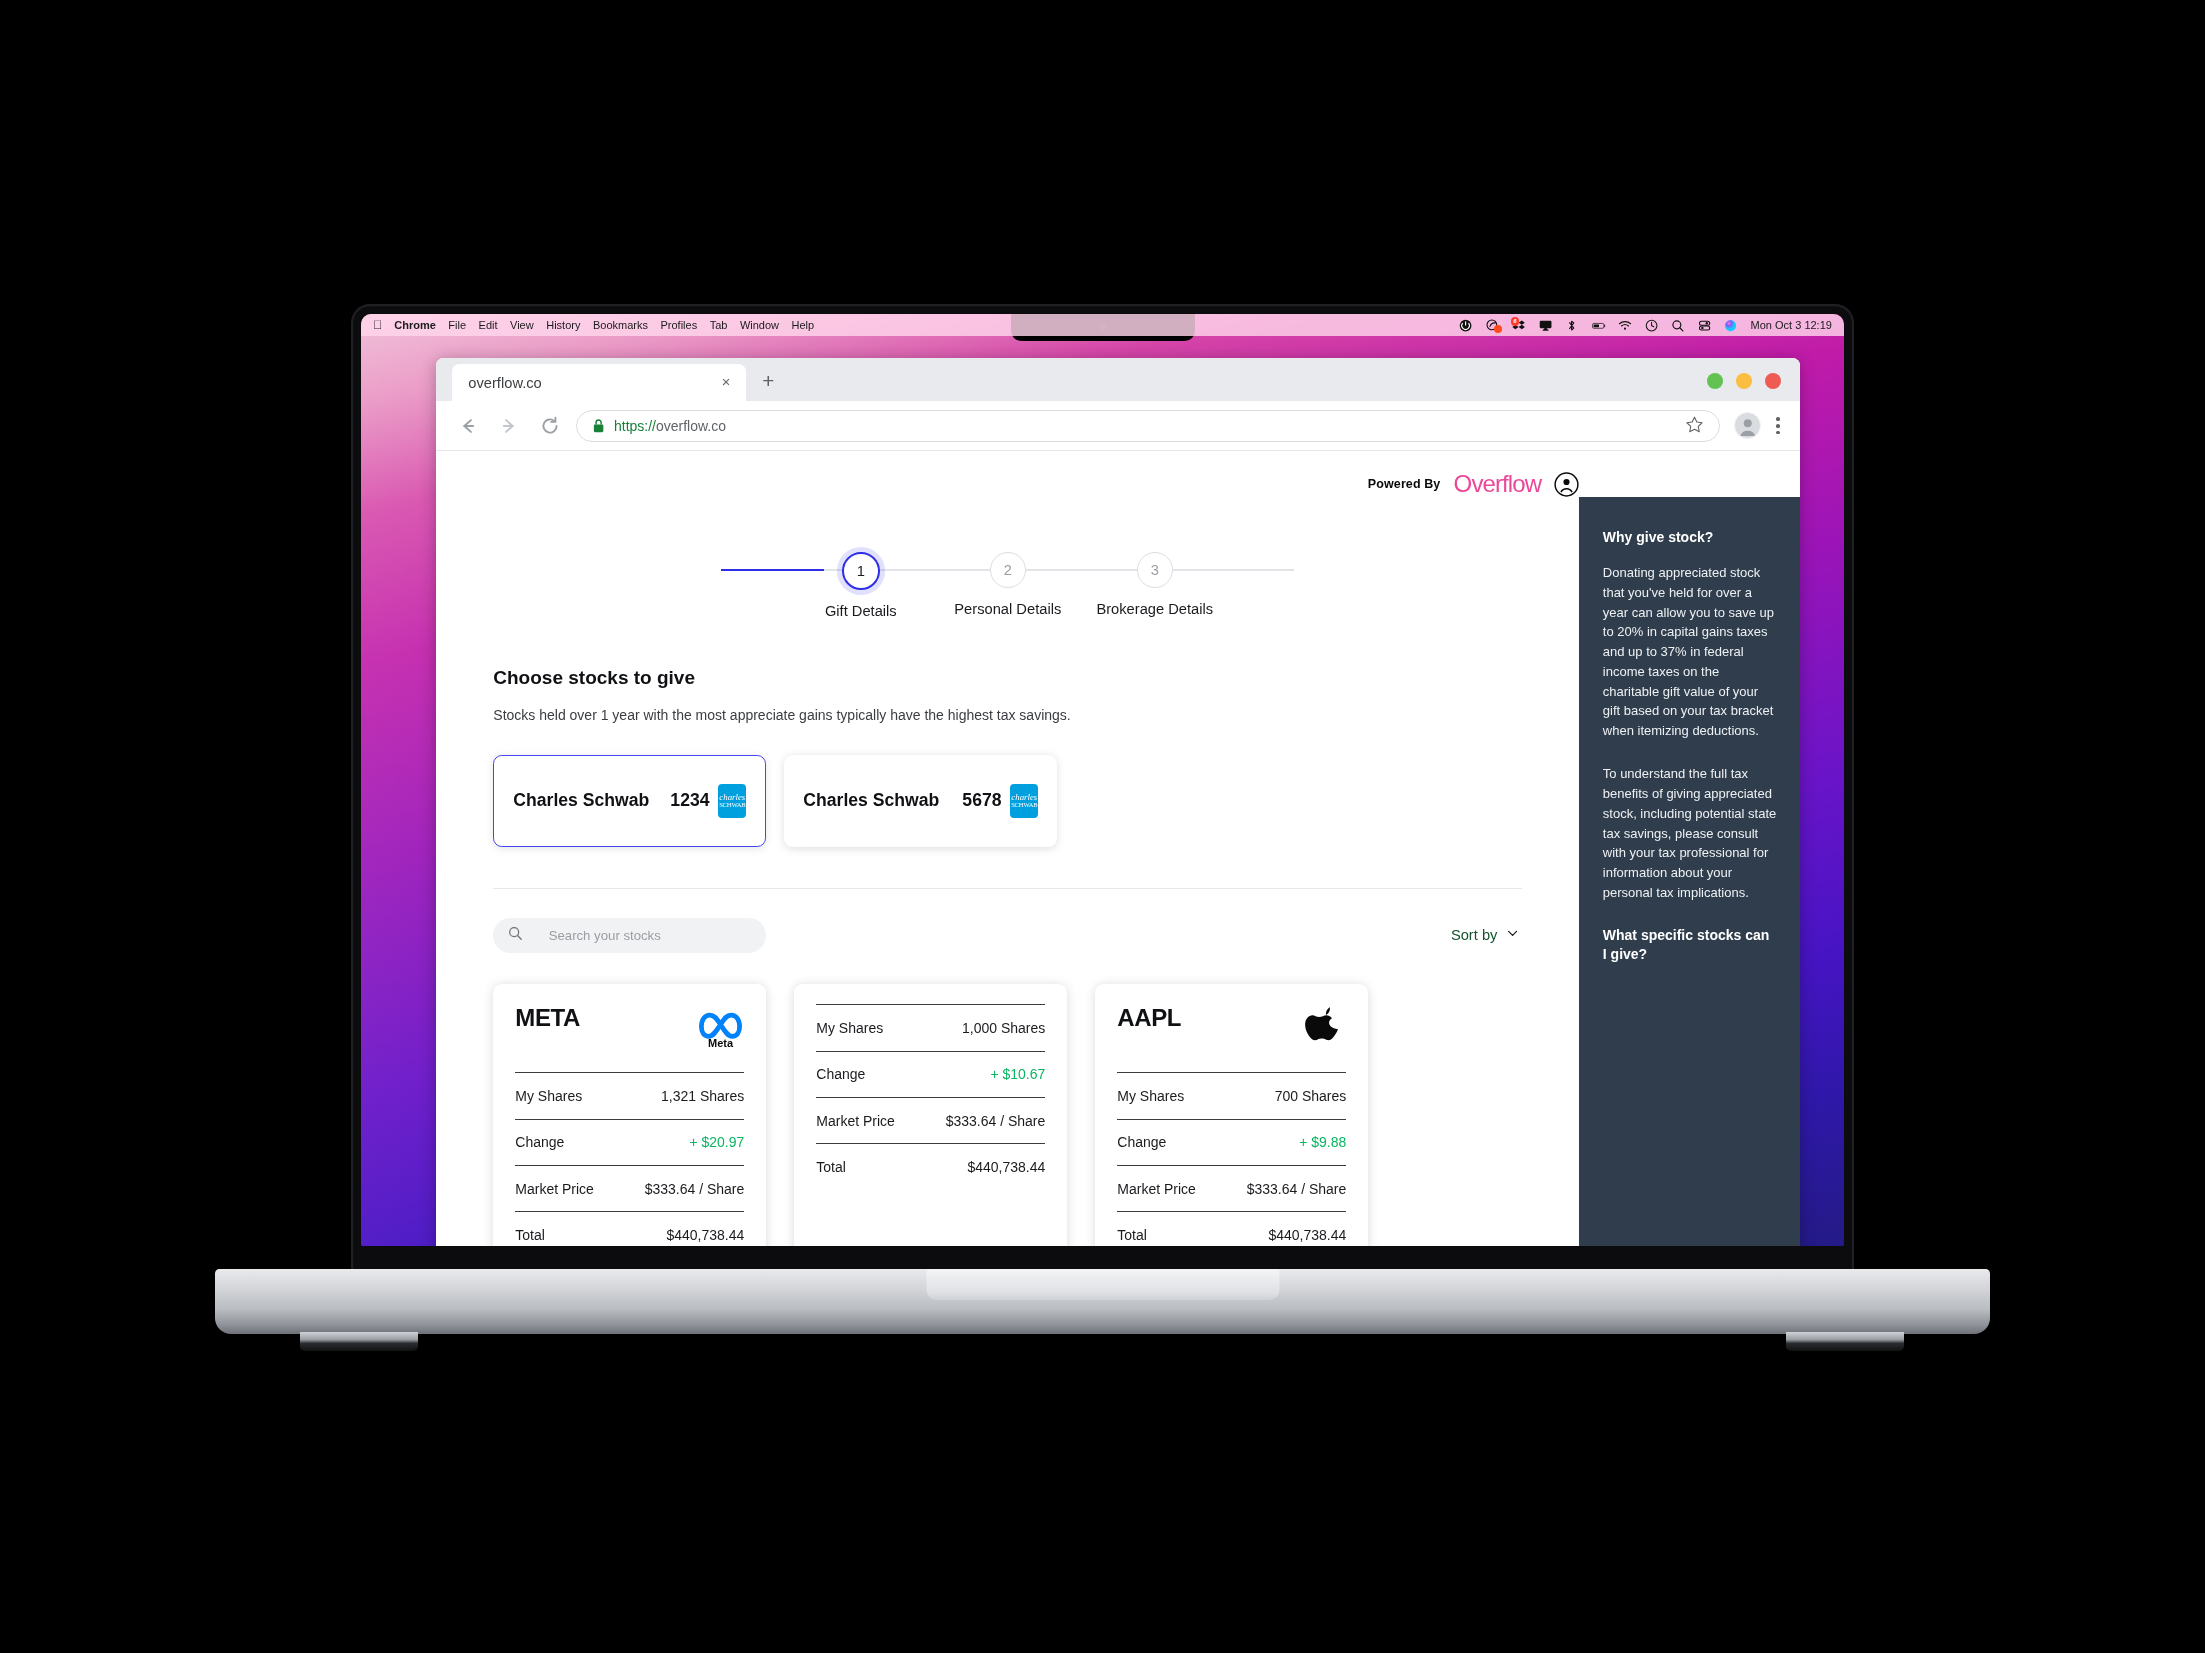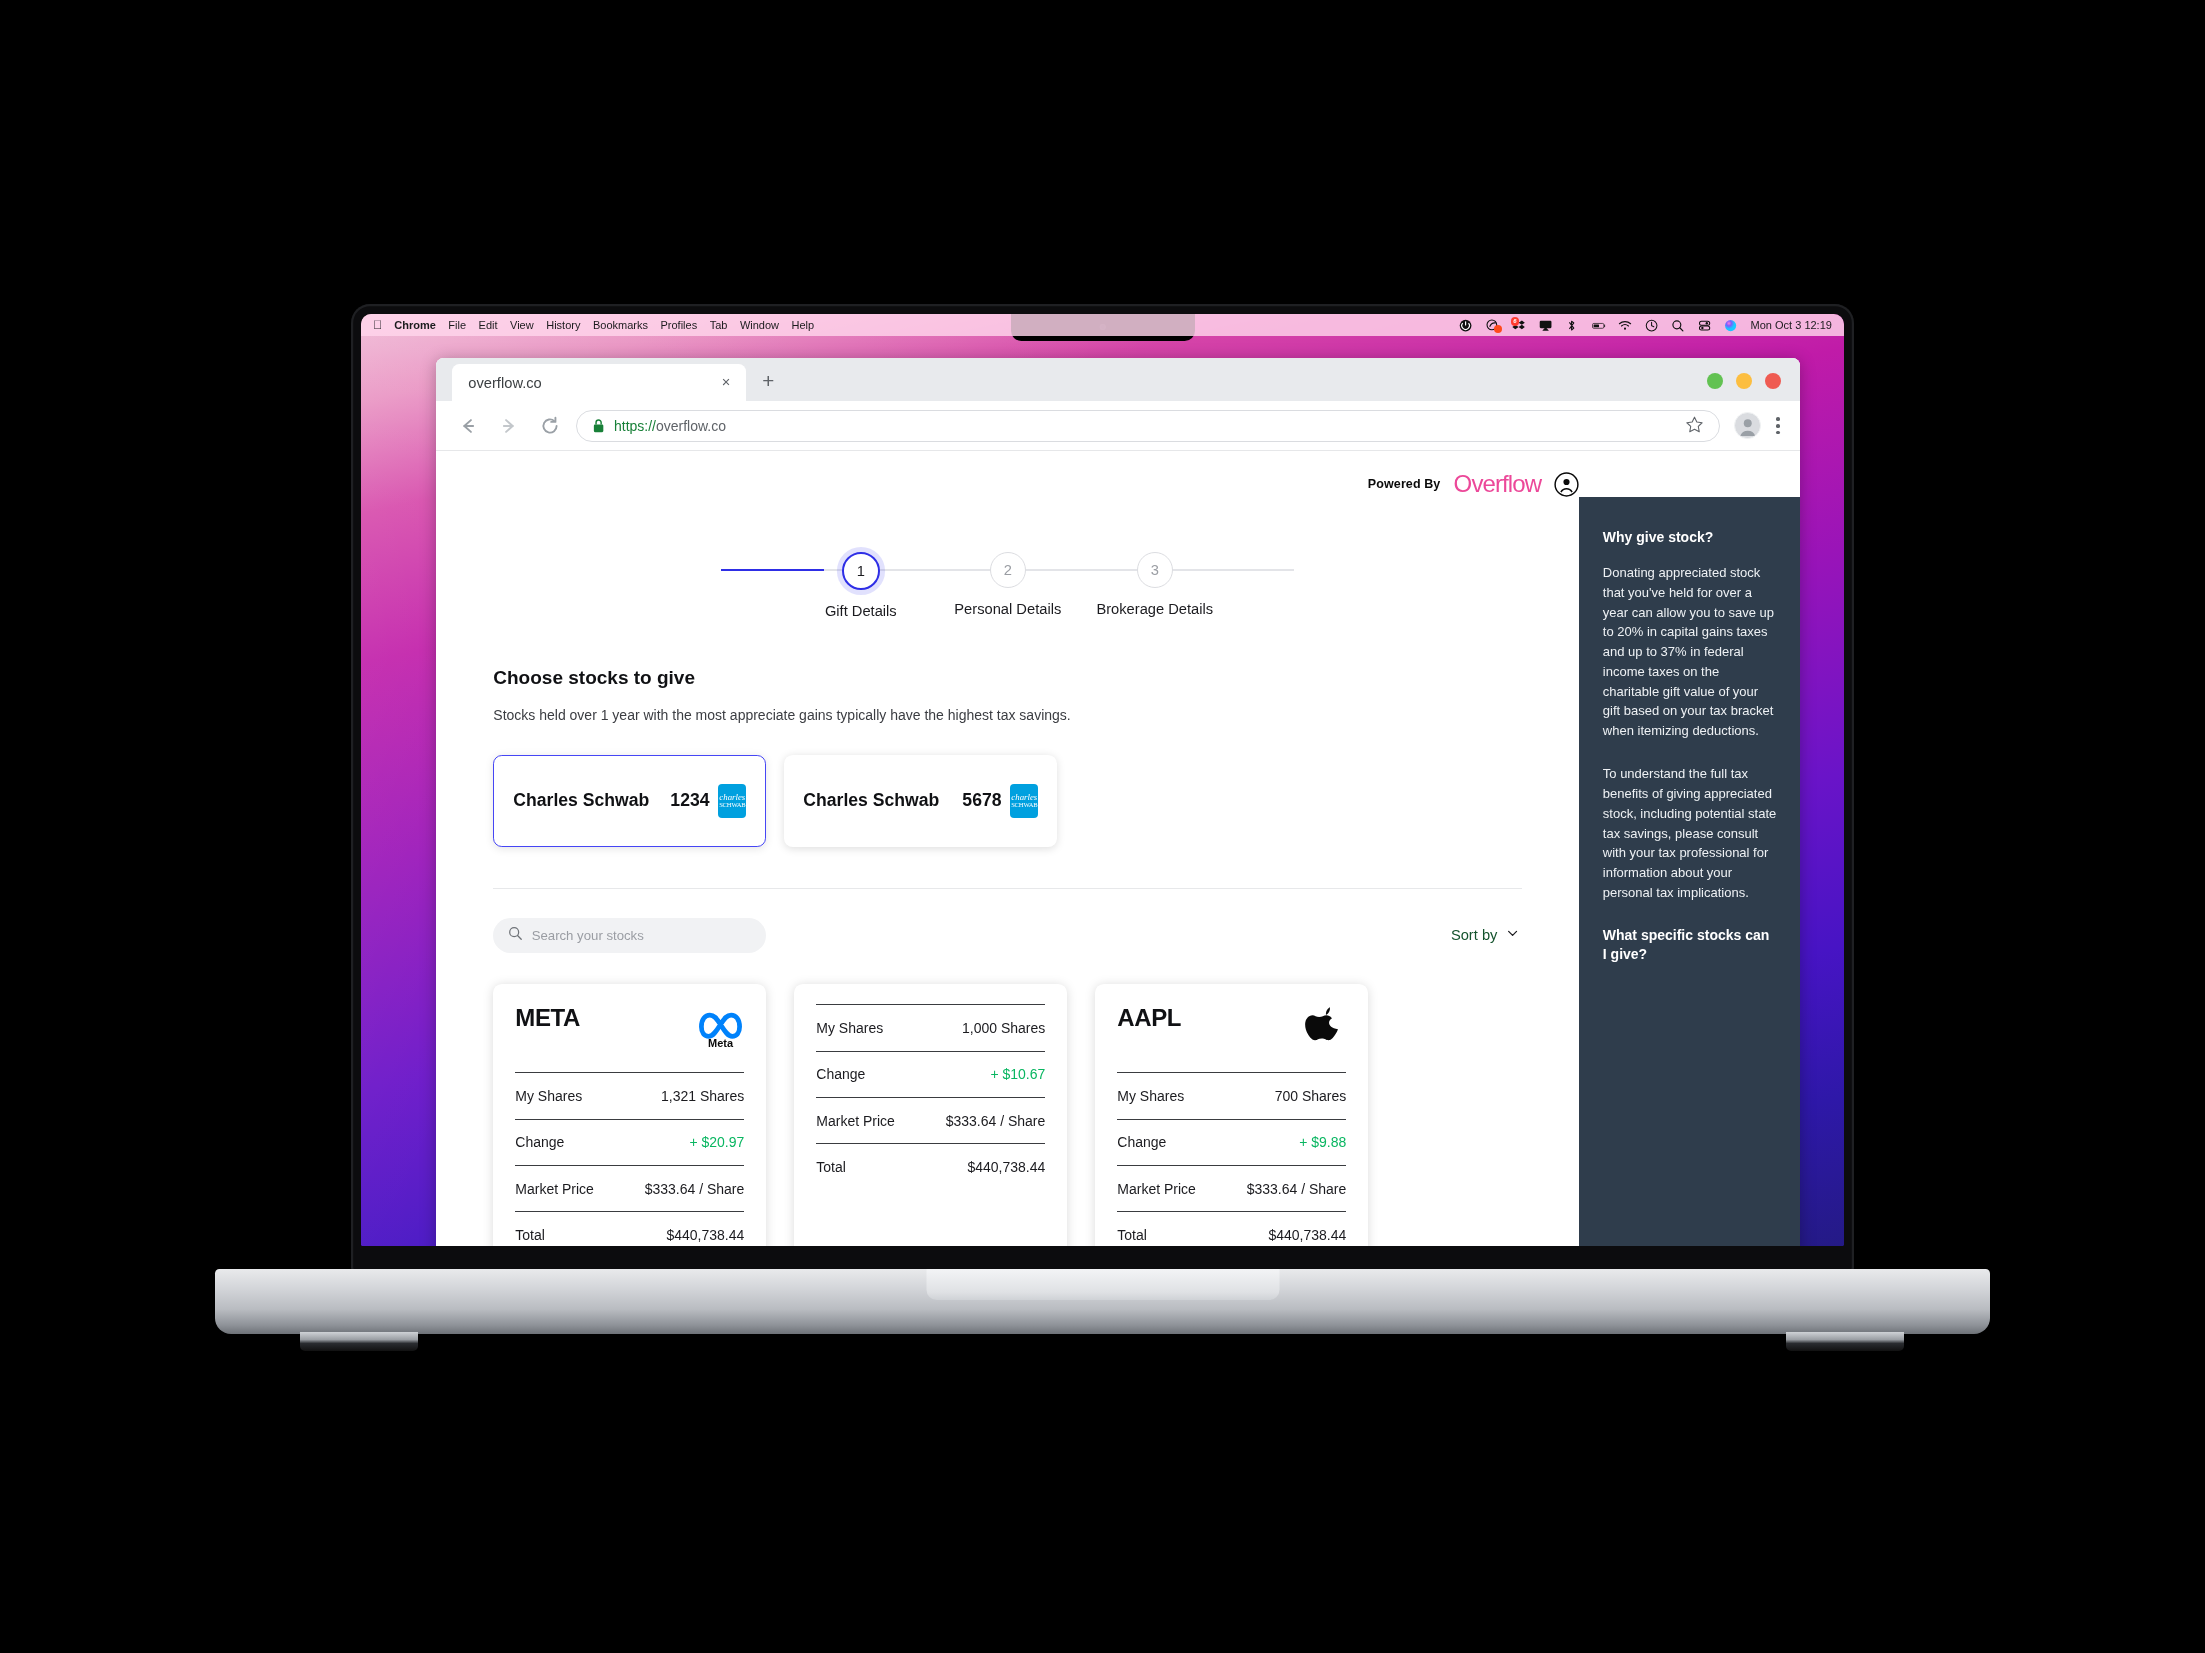--- a/index.html
+++ b/index.html
@@ -162,21 +162,21 @@
     font-family:"Liberation Serif", serif; flex-shrink:0;
   }
   .schwab .s1 { font-size:8.8px; font-style:italic; }
   .schwab .s2 { font-size:6.6px; letter-spacing:-0.2px; }
 
   .divider { height:0.7px; background:#e7e8ea; margin: 0 0 29px 0; }
 
   .filters { display:flex; align-items:center; margin-bottom:31px; }
   .search {
     width:273px; height:35px; border-radius:17.6px; background:#f1f2f4;
-    display:flex; align-items:center; padding:0 14.7px; box-sizing:border-box; gap:9px;
+    display:flex; align-items:center; padding:0 14.7px; box-sizing:border-box; gap:26px;
   }
   .search-ph { font-size:13.2px; color:#9a9da3; }
   .sortby { margin-left:auto; display:flex; align-items:center; gap:8.8px; font-size:14.7px; color:#14532d; padding-right:2.9px; }
 
   .stocks { display:flex; gap:28px; }
   .stock {
     width:273px; background:#fff; border-radius:8.8px;
     box-shadow: 0 1.5px 10.3px rgba(0,0,0,0.15);
     padding: 20.6px 22px 0 22px; box-sizing:border-box;
   }

